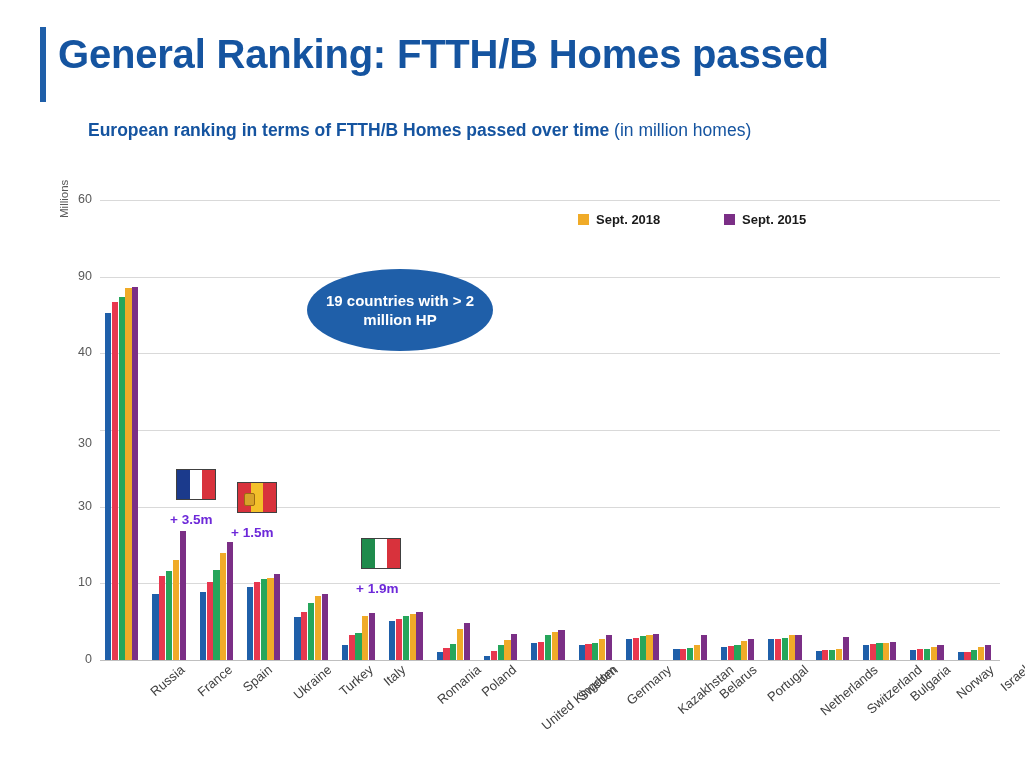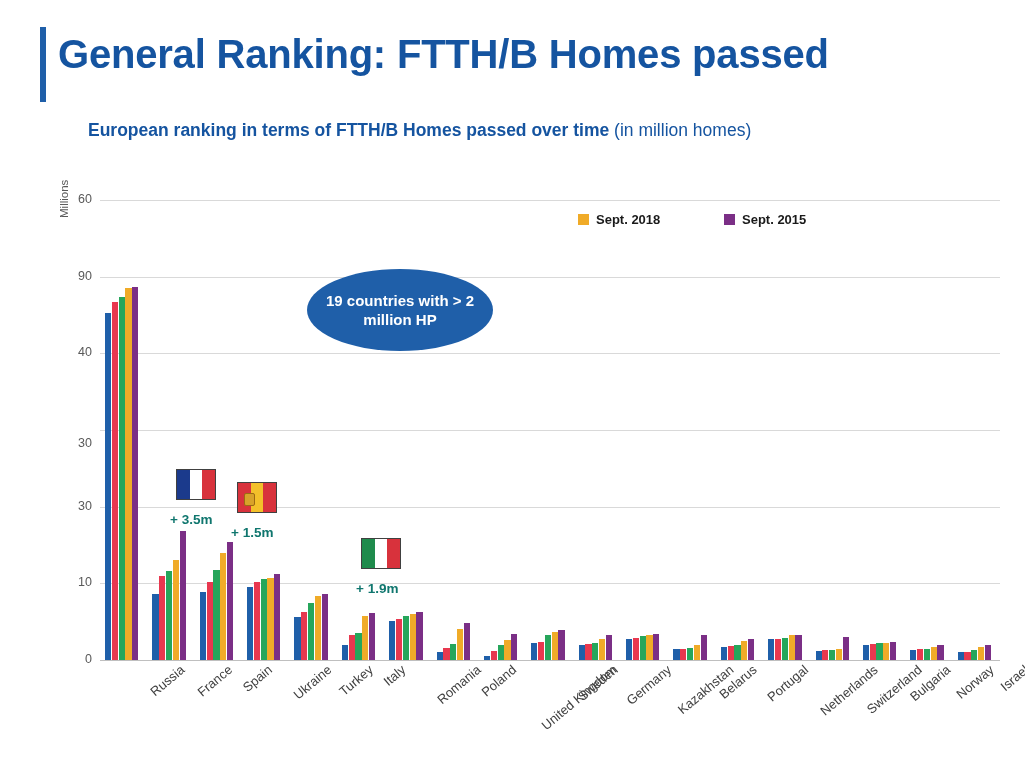--- a/index.html
+++ b/index.html
@@ -205,21 +205,21 @@
     margin-left: -13px;
     margin-top: -5px;
     background: #d8a22a;
     border: 1px solid #9c6b12;
     border-radius: 2px;
   }
   .delta {
     position: absolute;
     font-size: 13.5px;
     font-weight: bold;
-    color: #0f766e;
+    color: #6d28d9;
     white-space: nowrap;
   }
 </style>
 </head>
 <body>
 
 <div class="slide">
 
   <div class="title-bar"></div>
   <div class="title">General Ranking: FTTH/B Homes passed</div>

